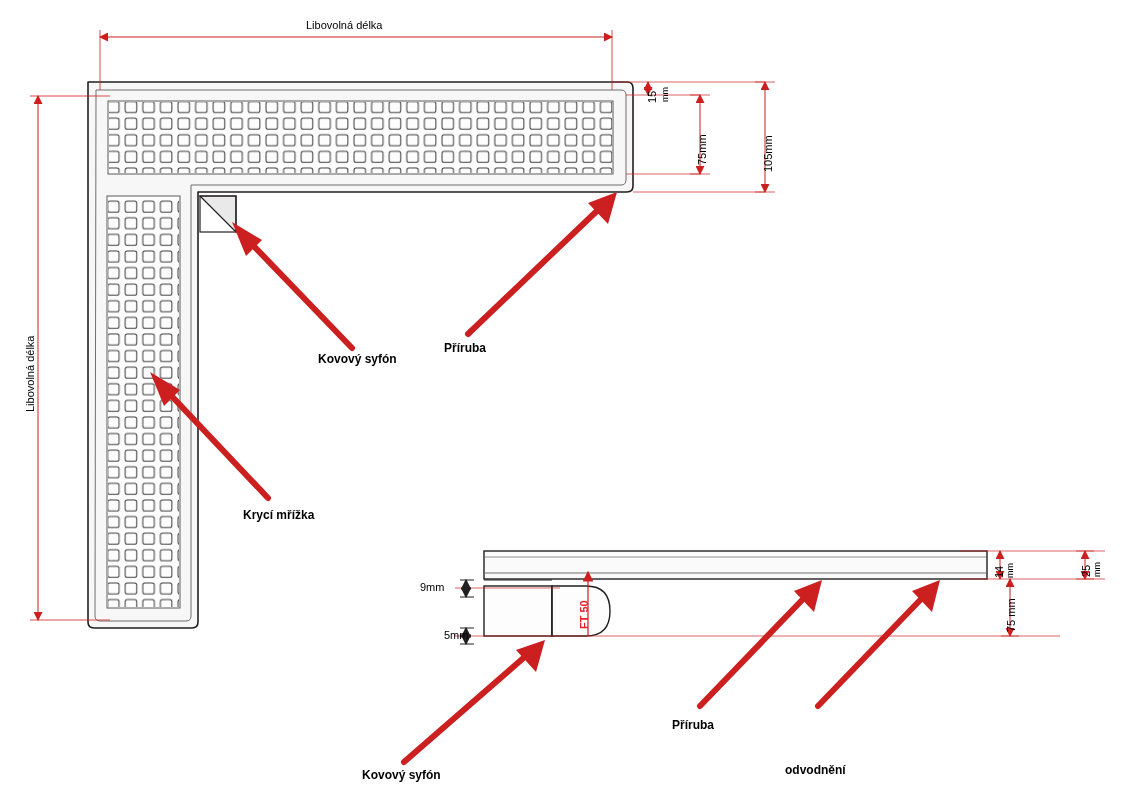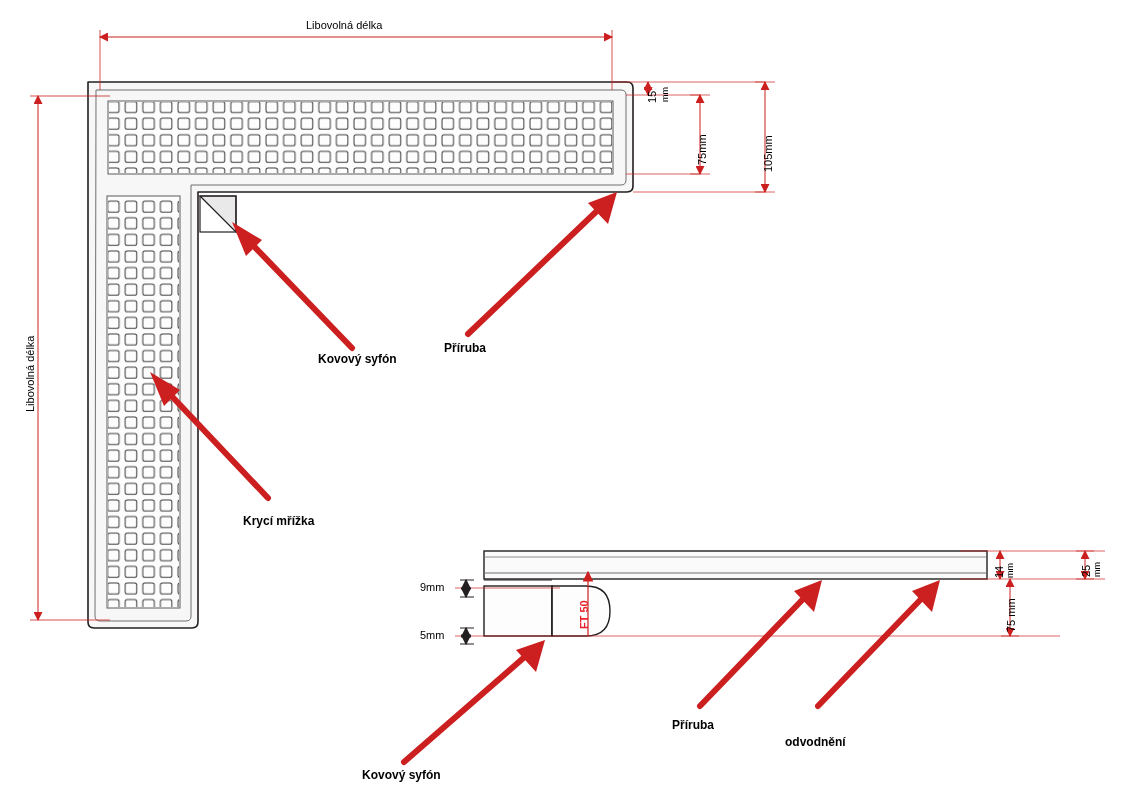--- a/index.html
+++ b/index.html
@@ -176,35 +176,35 @@
   <div class="lbl vert" style="left:660px; top:102px; font-size:9px; transform: rotate(-90deg);">mm</div>
 
   <div class="lbl small-dim vert" style="left:696px; top:165px; transform: rotate(-90deg);">75mm</div>
 
   <div class="lbl small-dim vert" style="left:762px; top:172px; transform: rotate(-90deg);">105mm</div>
 
   <div class="lbl callout-txt" style="left:318px; top:352px;">Kovový syfón</div>
 
   <div class="lbl callout-txt" style="left:444px; top:341px;">Příruba</div>
 
-  <div class="lbl callout-txt" style="left:243px; top:508px;margin-top:6px;">Krycí mřížka</div>
+  <div class="lbl callout-txt" style="left:243px; top:508px;">Krycí mřížka</div>
 
   <div class="lbl small-dim" style="left:420px; top:581px;text-align:right;">9mm</div>
 
-  <div class="lbl small-dim" style="left:420px; top:629px;">5mm</div>
+  <div class="lbl small-dim" style="left:444px; top:629px;">5mm</div>
 
   <div class="lbl vert" style="left:993px; top:578px; font-size:11px; transform: rotate(-90deg);">14</div>
   <div class="lbl vert" style="left:1005px; top:578px; font-size:9px; transform: rotate(-90deg);">mm</div>
 
   <div class="lbl vert" style="left:1080px; top:577px; font-size:11px; transform: rotate(-90deg);">25</div>
   <div class="lbl vert" style="left:1092px; top:577px; font-size:9px; transform: rotate(-90deg);">mm</div>
 
   <div class="lbl vert" style="left:1005px; top:632px; font-size:11px; transform: rotate(-90deg);">75 mm</div>
 
   <div class="lbl ft50 vert" style="left:578px; top:629px; transform: rotate(-90deg);">FT 50</div>
 
   <div class="lbl callout-txt" style="left:362px; top:768px;">Kovový syfón</div>
 
   <div class="lbl callout-txt" style="left:672px; top:718px;">Příruba</div>
 
-  <div class="lbl callout-txt" style="left:785px; top:735px;text-align:right;">odvodnění</div>
+  <div class="lbl callout-txt" style="left:785px; top:763px;text-align:right;">odvodnění</div>
 
 </div>
 
 </body></html>

